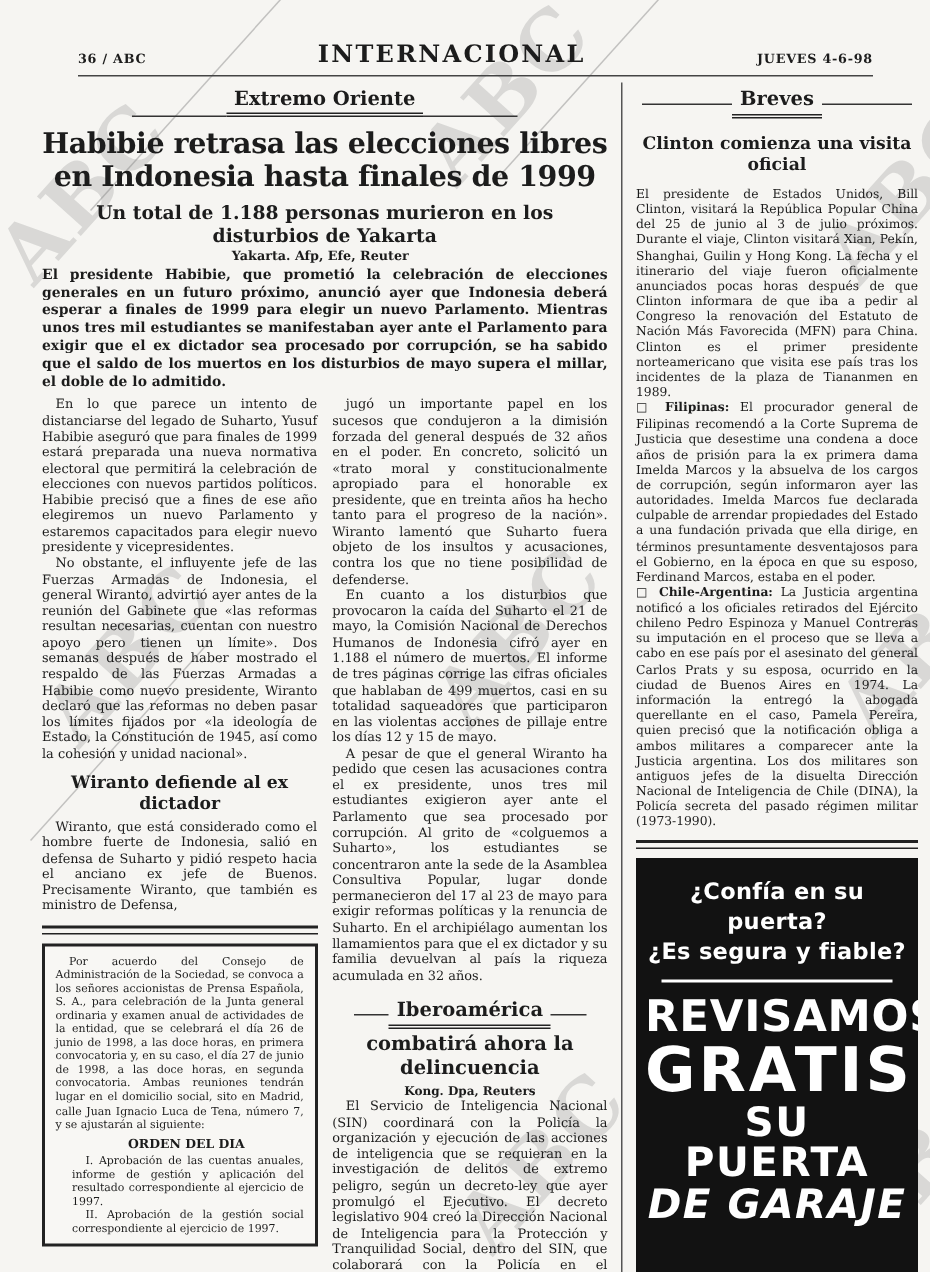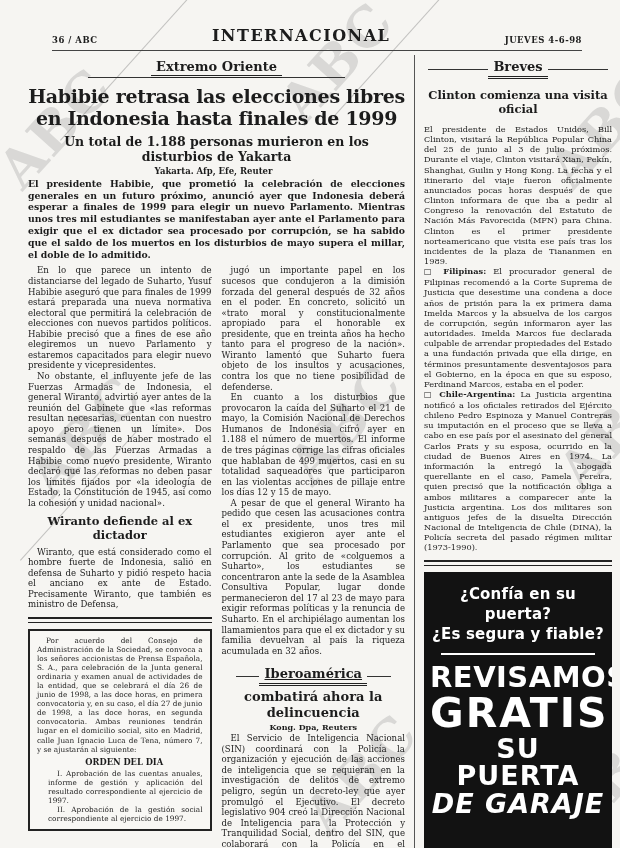--- a/index.html
+++ b/index.html
@@ -26,21 +26,21 @@
   .htitle{font-size:16px;font-weight:bold;letter-spacing:1.5px;}
   
   .main{position:relative;z-index:1;display:flex;padding:4px 8px 0 28px;}
   .left-main{width:378px;}
   .right-col{width:188px;margin-left:9px;border-left:1px solid #555;padding-left:9px;}
   
   .sect{display:flex;align-items:center;}
   .sect::before,.sect::after{content:"";flex:1;border-top:1px solid #333;}
   .sect-label{font-weight:bold;font-size:13px;border-bottom:3px double #222;padding:0 5px 1px;white-space:nowrap;}
   .sect-eo{margin:4px 60px 0;align-items:flex-end;}
-  .sect-ib{margin:10px 14px 3px;text-decoration:underline;}
+  .sect-ib{margin:10px 14px 3px;}
   .sect-br{margin:4px 4px 0;}
   
   .headline{font-size:19px;line-height:1.18;font-weight:bold;text-align:center;margin:7px 0 4px;letter-spacing:-.3px;}
   .headline span{display:block;}
   .subhead{font-size:12.5px;font-weight:bold;text-align:center;margin:0 0 2px;}
   .byline{font-size:8.5px;font-weight:bold;text-align:center;margin:0 6px 2px 0;}
   .lead{font-size:9.3px;font-weight:bold;text-align:justify;line-height:1.27;margin:0;}
   .cols{display:flex;margin-top:5px;}
   .col{flex:1;font-size:8.6px;line-height:1.23;text-align:justify;}
   .col1{margin-right:5px;}
@@ -123,21 +123,21 @@
       <div class="subhead">Un total de 1.188 personas murieron en los disturbios de Yakarta</div>
       <div class="byline">Yakarta. Afp, Efe, Reuter</div>
       <p class="lead">El presidente Habibie, que prometió la celebración de elecciones generales en un futuro próximo, anunció ayer que Indonesia deberá esperar a finales de 1999 para elegir un nuevo Parlamento. Mientras unos tres mil estudiantes se manifestaban ayer ante el Parlamento para exigir que el ex dictador sea procesado por corrupción, se ha sabido que el saldo de los muertos en los disturbios de mayo supera el millar, el doble de lo admitido.</p>
 
       <div class="cols">
 
         <div class="col col1">
           <p>En lo que parece un intento de distanciarse del legado de Suharto, Yusuf Habibie aseguró que para finales de 1999 estará preparada una nueva normativa electoral que permitirá la celebración de elecciones con nuevos partidos políticos. Habibie precisó que a fines de ese año elegiremos un nuevo Parlamento y estaremos capacitados para elegir nuevo presidente y vicepresidentes.</p>
           <p>No obstante, el influyente jefe de las Fuerzas Armadas de Indonesia, el general Wiranto, advirtió ayer antes de la reunión del Gabinete que «las reformas resultan necesarias, cuentan con nuestro apoyo pero tienen un límite». Dos semanas después de haber mostrado el respaldo de las Fuerzas Armadas a Habibie como nuevo presidente, Wiranto declaró que las reformas no deben pasar los límites fijados por «la ideología de Estado, la Constitución de 1945, así como la cohesión y unidad nacional».</p>
           <div class="crosshead">Wiranto defiende al ex dictador</div>
-          <p>Wiranto, que está considerado como el hombre fuerte de Indonesia, salió en defensa de Suharto y pidió respeto hacia el anciano ex ante de Estado. Precisamente Wiranto, que también es ministro de Defensa,</p>
+          <p>Wiranto, que está considerado como el hombre fuerte de Indonesia, salió en defensa de Suharto y pidió respeto hacia el anciano ex jefe de Buenos. Precisamente Wiranto, que también es ministro de Defensa,</p>
 
           <div class="double-rule"></div>
 
           <div class="notice-box">
             <p class="notice-intro">Por acuerdo del Consejo de Administración de la Sociedad, se convoca a los señores accionistas de Prensa Española, S. A., para celebración de la Junta general ordinaria y examen anual de actividades de la entidad, que se celebrará el día 26 de junio de 1998, a las doce horas, en primera convocatoria y, en su caso, el día 27 de junio de 1998, a las doce horas, en segunda convocatoria. Ambas reuniones tendrán lugar en el domicilio social, sito en Madrid, calle Juan Ignacio Luca de Tena, número 7, y se ajustarán al siguiente:</p>
             <p class="agenda-title">ORDEN DEL DIA</p>
             <p class="agenda-item">I.  Aprobación de las cuentas anuales, informe de gestión y aplicación del resultado correspondiente al ejercicio de 1997.</p>
             <p class="agenda-item">II.  Aprobación de la gestión social correspondiente al ejercicio de 1997.</p>
 
           </div>

